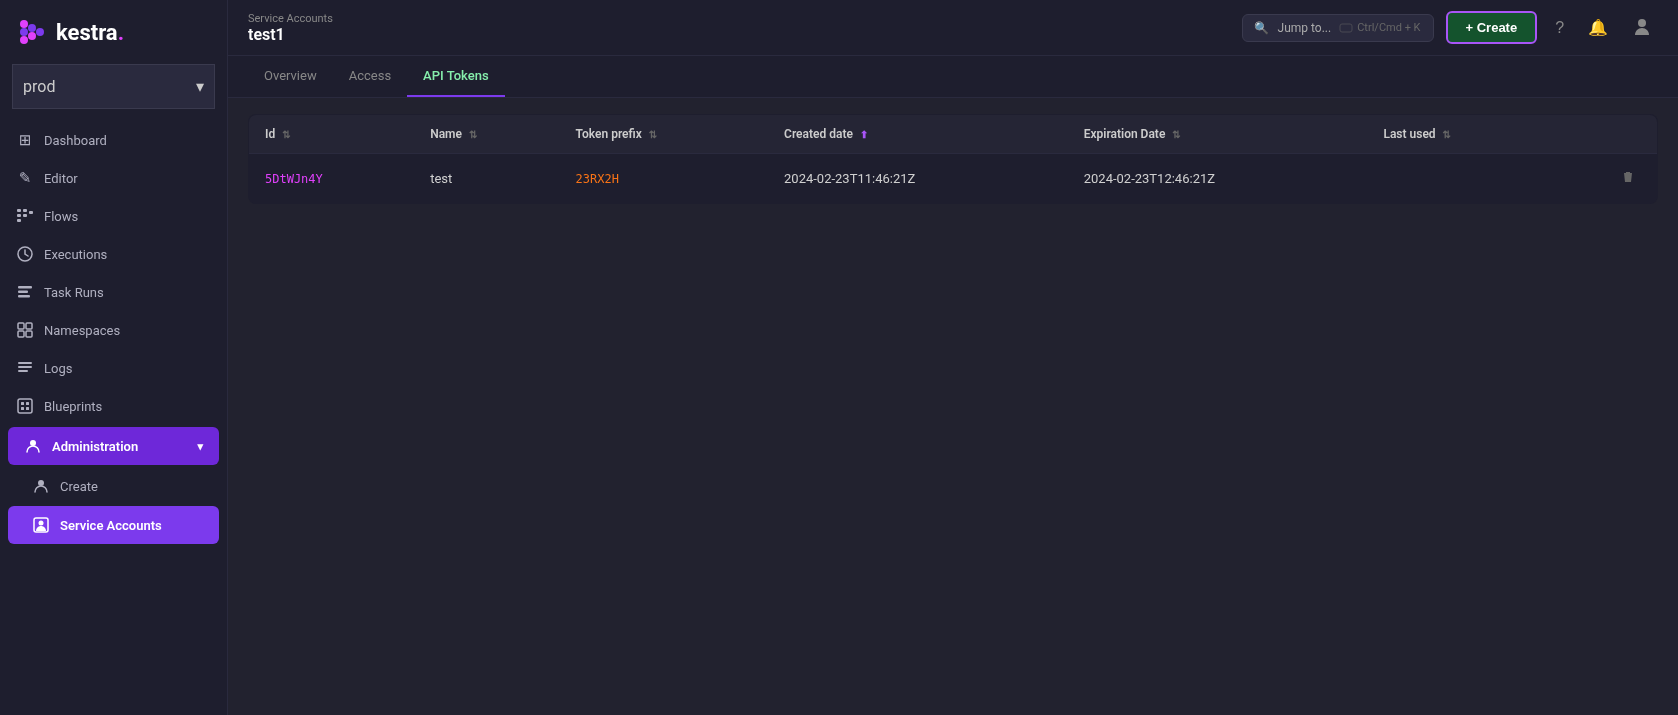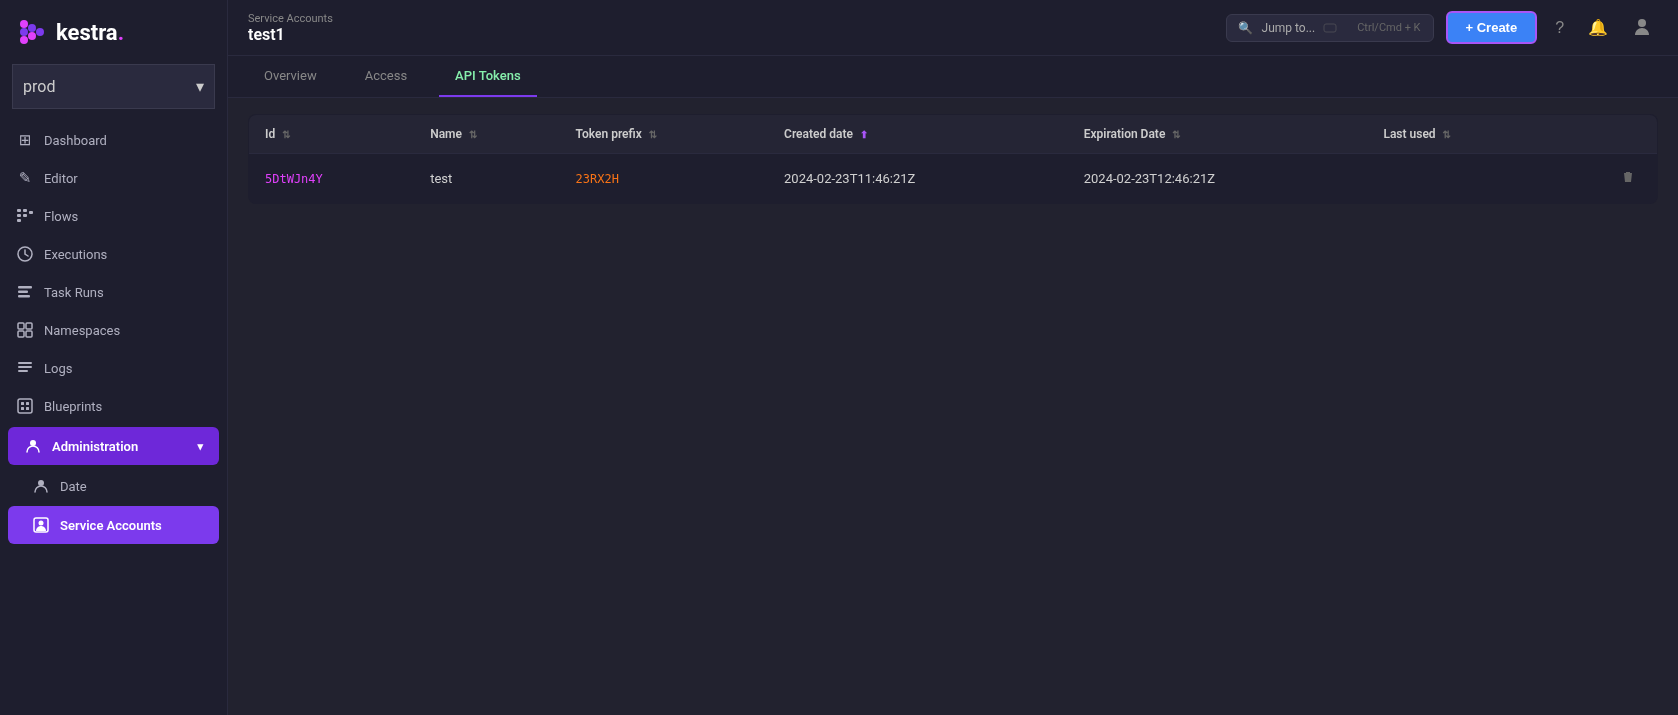--- a/index.html
+++ b/index.html
@@ -152,26 +152,26 @@
       border: 1px solid #3a3a4e;
       border-radius: 6px;
       padding: 6px 12px;
       color: #aaa;
       font-size: 12px;
       cursor: pointer;
     }
     .kbd-shortcut {
       display: flex;
       align-items: center;
-      gap: 20px;
+      gap: 4px;
       font-size: 11px;
       color: #666;
     }
     .create-btn {
-      background: #3b82f6;
+      background: #14532d;
       border: 2px solid #a855f7;
       border-radius: 6px;
       padding: 7px 18px;
       color: #fff;
       font-size: 13px;
       font-weight: 600;
       cursor: pointer;
       display: flex;
       align-items: center;
       gap: 6px;
@@ -185,21 +185,21 @@
       font-size: 16px;
       border-radius: 4px;
     }
 
     
     .tabs-bar {
       display: flex;
       padding: 0 20px;
       background: #1e1e2e;
       border-bottom: 1px solid #2a2a3e;
-      gap: 16px;
+      gap: 0;
     }
     .tab {
       padding: 12px 16px;
       cursor: pointer;
       color: #888;
       font-size: 13px;
       border-bottom: 2px solid transparent;
       transition: color 0.15s;
     }
     .tab.active {
@@ -385,21 +385,21 @@
       <span class="chevron">▾</span>
     </div>
 
     <div class="nav-item sub">
       <span class="nav-icon">
         <svg width="16" height="16" viewBox="0 0 16 16" fill="currentColor">
             <circle cx="8" cy="5" r="3"></circle>
             <path d="M2 14c0-3.3 2.7-6 6-6s6 2.7 6 6" stroke="currentColor" stroke-width="1.5" fill="none" stroke-linecap="round"></path>
           </svg>
       </span>
-      <span>Date</span>
+      <span>Create</span>
     </div>
     <div class="nav-item sub sub-active">
       <span class="nav-icon">
         <svg width="16" height="16" viewBox="0 0 16 16" fill="currentColor">
             <rect x="1" y="1" width="14" height="14" rx="2" fill="none" stroke="white" stroke-width="1.5"></rect>
             <circle cx="8" cy="6" r="2.5" fill="white"></circle>
             <path d="M3 14c0-2.8 2.2-5 5-5s5 2.2 5 5" fill="white"></path>
           </svg>
       </span>
       <span>Service Accounts</span>

